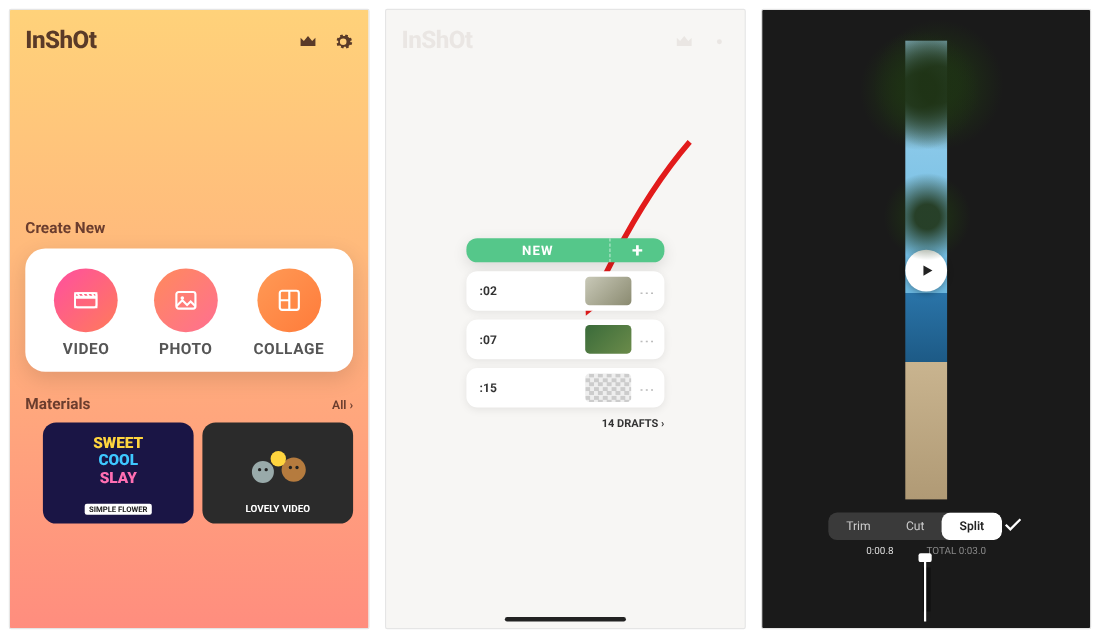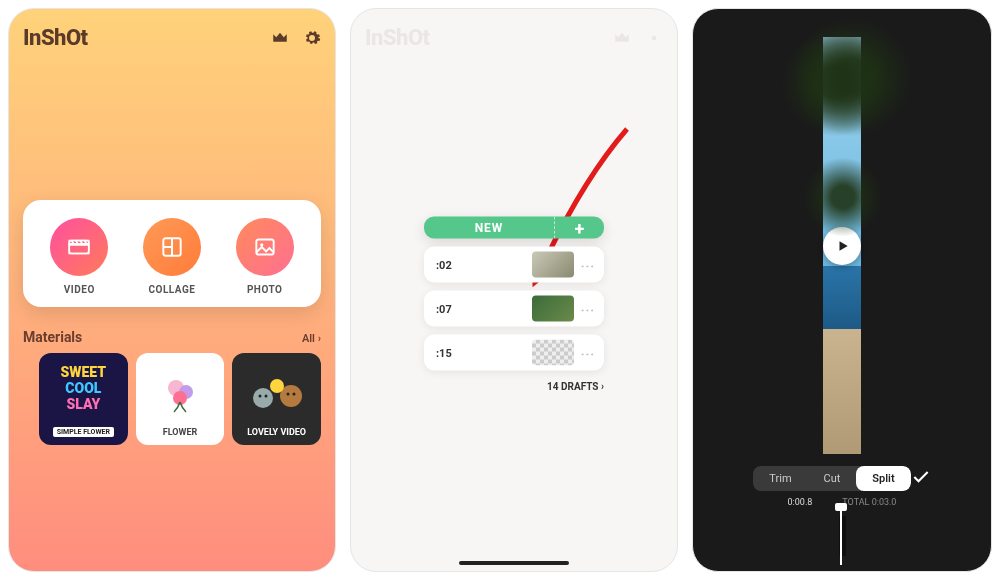--- a/index.html
+++ b/index.html
@@ -1,33 +1,33 @@
 <!DOCTYPE html>
 <html><head>
 <meta charset="utf-8">
 <style>
 * { margin: 0; padding: 0; box-sizing: border-box; font-family: -apple-system, BlinkMacSystemFont, "Segoe UI", Roboto, sans-serif; }
 body { width: 1000px; height: 580px; background: #fff; display: flex; gap: 14px; padding: 8px; }
-.phone { flex: 1; border-radius: 26px; overflow: hidden; position: relative; border: 1px solid #e5e5e5; }
+.phone { flex: 1; border-radius: 2px; overflow: hidden; position: relative; border: 1px solid #e5e5e5; }
 
 
 .s1 { background: linear-gradient(180deg, #ffd27a 0%, #ffb97c 40%, #ff8d7e 100%); display: flex; flex-direction: column; padding: 16px 14px; }
 .s1-header { display: flex; align-items: center; justify-content: space-between; margin-bottom: 150px; }
 .logo { font-weight: 800; color: #5a3a28; font-size: 22px; letter-spacing: -0.5px; }
 .hdr-icons { display: flex; gap: 14px; align-items: center; }
 .hdr-icons svg { width: 18px; height: 18px; fill: #5a3a28; cursor: pointer; }
 .section-title { color: #6b3d2e; font-weight: 700; font-size: 14px; margin-bottom: 10px; }
 .create-card { background: #fff; border-radius: 18px; padding: 18px 10px 12px; display: flex; justify-content: space-around; box-shadow: 0 6px 20px rgba(0,0,0,.12); margin-bottom: 22px; }
 .create-item { display: flex; flex-direction: column; align-items: center; gap: 8px; cursor: pointer; }
 .circ { width: 58px; height: 58px; border-radius: 50%; display: flex; align-items: center; justify-content: center; }
 .circ.video { background: linear-gradient(135deg, #ff4fa0, #ff7b5a); }
 .circ.photo { background: linear-gradient(135deg, #ff8a5c, #ff6f91); }
 .circ.collage { background: linear-gradient(135deg, #ff9a56, #ff7b3a); }
 .circ svg { width: 26px; height: 26px; fill: #fff; }
-.create-item span { font-size: 10px; font-weight: 700; color: #555; letter-spacing: .5px; }
+.create-item span { font-size: 14px; font-weight: 700; color: #555; letter-spacing: .5px; }
 .mat-row { display: flex; justify-content: space-between; align-items: baseline; margin-bottom: 8px; }
 .all-link { font-size: 11px; color: #6b3d2e; font-weight: 600; cursor: pointer; }
 .mat-cards { display: flex; gap: 8px; padding-left: 16px; }
 .mat { flex: 1; height: 92px; border-radius: 12px; display: flex; flex-direction: column; justify-content: space-between; align-items: center; padding: 8px 4px; font-size: 9px; font-weight: 700; cursor: pointer; position: relative; overflow: hidden; }
 .mat1 { background: #1a1545; color: #fff; }
 .mat1 .w1 { color: #ffd53e; font-size: 14px; font-weight: 900; line-height: 1; }
 .mat1 .w2 { color: #3ec8ff; font-size: 14px; font-weight: 900; line-height: 1; }
 .mat1 .w3 { color: #ff6fb3; font-size: 14px; font-weight: 900; line-height: 1; }
 .mat1 .mat-label { background: #fff; color: #222; padding: 1px 4px; font-size: 7px; border-radius: 2px; }
 .mat2 { background: #fff; color: #444; }
@@ -86,76 +86,66 @@
     <div class="hdr-icons">
       <svg viewBox="0 0 24 24">
           <path d="M3 7l4 4 5-6 5 6 4-4v10H3z"></path>
         </svg>
       <svg viewBox="0 0 24 24">
           <path d="M12 8a4 4 0 100 8 4 4 0 000-8zm9 4l2 1-1 3-2-.5a8 8 0 01-1.5 1.5l.5 2-3 1-1-2a8 8 0 01-2 0l-1 2-3-1 .5-2A8 8 0 017 16.5L5 17l-1-3 2-1a8 8 0 010-2l-2-1 1-3 2 .5A8 8 0 018.5 6L8 4l3-1 1 2a8 8 0 012 0l1-2 3 1-.5 2A8 8 0 0119.5 7.5L21.5 7l1 3-2 1a8 8 0 010 2z"></path>
         </svg>
     </div>
   </div>
 
+  <div class="section-title">Create New</div>
 
   <div class="create-card">
     <div class="create-item">
       <div class="circ video">
         <svg viewBox="0 0 24 24">
             <path d="M3 6h18v3H3zm0 4h18v8H3zM5 6l2 3M9 6l2 3M13 6l2 3M17 6l2 3" stroke="#fff" stroke-width="1.5" fill="none"></path>
             <rect x="3" y="6" width="18" height="12" rx="2" fill="none" stroke="#fff" stroke-width="1.5"></rect>
           </svg>
       </div>
       <span>VIDEO</span>
     </div>
     <div class="create-item">
-      <div class="circ collage">
-        <svg viewBox="0 0 24 24">
-            <rect x="4" y="4" width="16" height="16" rx="2" fill="none" stroke="#fff" stroke-width="1.8"></rect>
-            <path d="M12 4v16M4 12h8" stroke="#fff" stroke-width="1.8"></path>
-          </svg>
-      </div>
-      <span>COLLAGE</span>
-    </div>
-    <div class="create-item">
       <div class="circ photo">
         <svg viewBox="0 0 24 24">
             <rect x="4" y="5" width="16" height="14" rx="2" fill="none" stroke="#fff" stroke-width="1.8"></rect>
             <circle cx="9" cy="10" r="1.5"></circle>
             <path d="M4 17l5-5 4 4 3-3 4 4" fill="none" stroke="#fff" stroke-width="1.8"></path>
           </svg>
       </div>
       <span>PHOTO</span>
+    </div>
+    <div class="create-item">
+      <div class="circ collage">
+        <svg viewBox="0 0 24 24">
+            <rect x="4" y="4" width="16" height="16" rx="2" fill="none" stroke="#fff" stroke-width="1.8"></rect>
+            <path d="M12 4v16M4 12h8" stroke="#fff" stroke-width="1.8"></path>
+          </svg>
+      </div>
+      <span>COLLAGE</span>
     </div>
   </div>
 
   <div class="mat-row">
     <div class="section-title" style="margin:0">Materials</div>
     <div class="all-link">All ›</div>
   </div>
 
   <div class="mat-cards">
     <div class="mat mat1">
       <div style="display:flex;flex-direction:column;align-items:center;gap:2px;margin-top:4px">
         <span class="w1">SWEET</span>
         <span class="w2">COOL</span>
         <span class="w3">SLAY</span>
       </div>
       <span class="mat-label">SIMPLE FLOWER</span>
-    </div>
-    <div class="mat mat2">
-      <div class="art">
-        <svg width="48" height="48" viewBox="0 0 48 48">
-            <circle cx="20" cy="18" r="8" fill="#f7b6d2"></circle>
-            <circle cx="30" cy="22" r="7" fill="#c49be8"></circle>
-            <circle cx="24" cy="28" r="7" fill="#ff6f91"></circle>
-            <path d="M24 32c-2 6-6 10-6 10M24 32c2 6 6 10 6 10" stroke="#3a6b3a" stroke-width="1.5" fill="none"></path>
-          </svg>
-      </div>
-      <span>FLOWER</span>
     </div>
     <div class="mat mat3">
       <div class="art">
         <svg width="56" height="40" viewBox="0 0 56 40">
             <circle cx="14" cy="24" r="10" fill="#9aa"></circle>
             <circle cx="42" cy="22" r="11" fill="#b57b3e"></circle>
             <circle cx="28" cy="12" r="7" fill="#ffd53e"></circle>
             <circle cx="11" cy="22" r="1.5" fill="#222"></circle>
             <circle cx="17" cy="22" r="1.5" fill="#222"></circle>
             <circle cx="39" cy="20" r="1.5" fill="#222"></circle>

